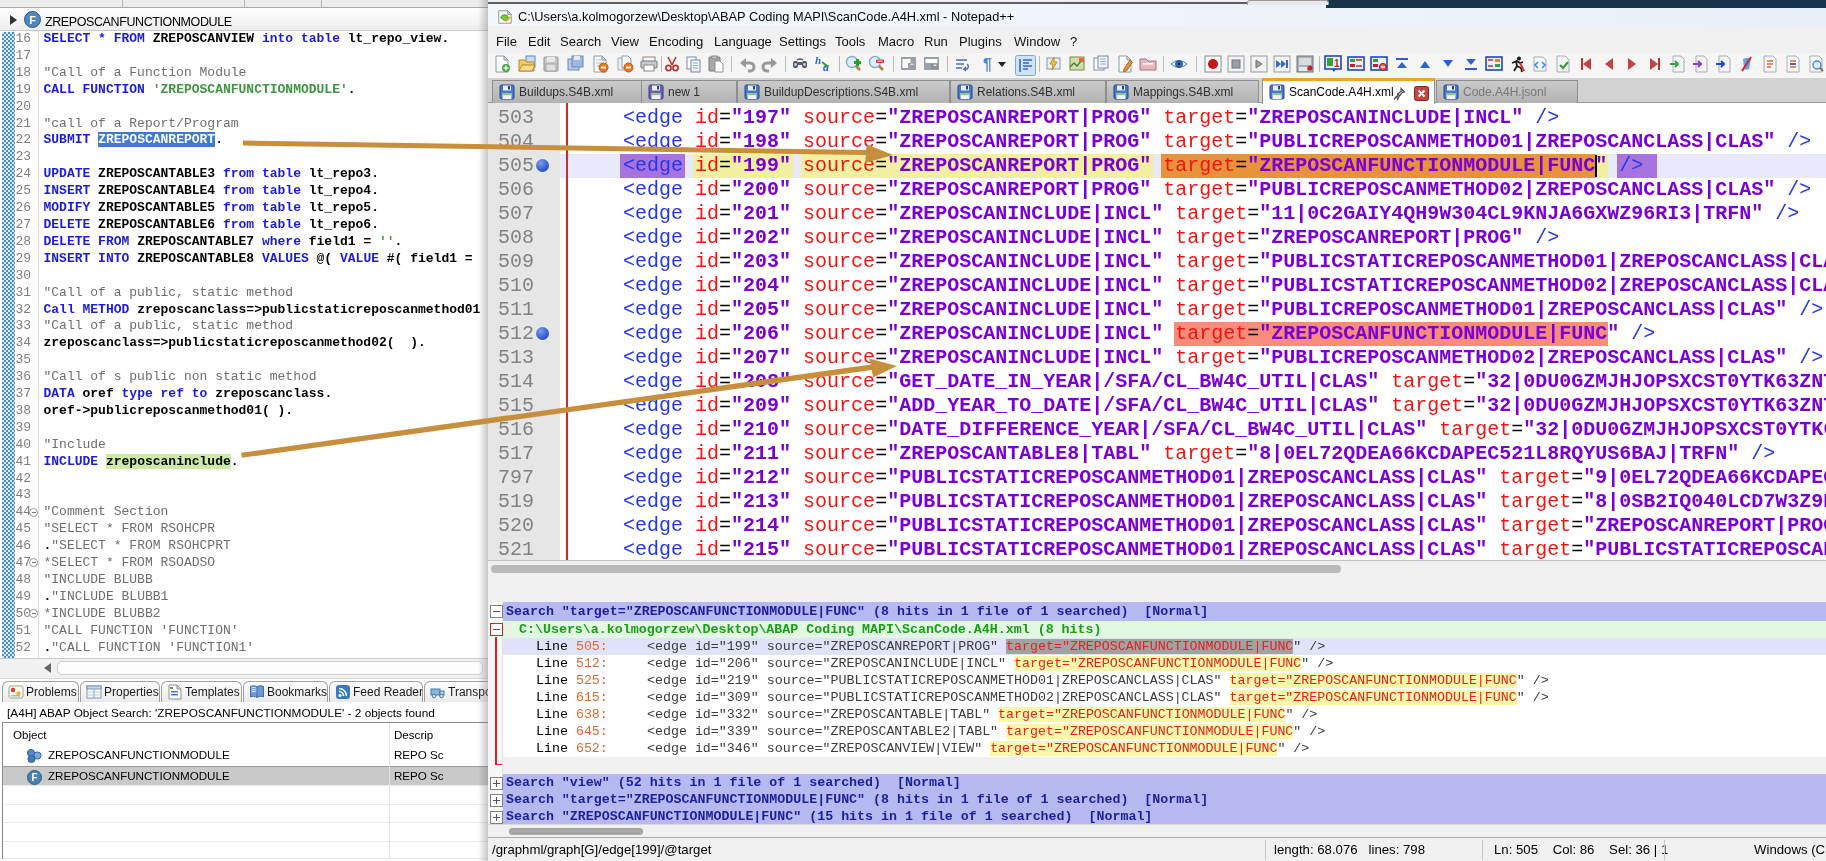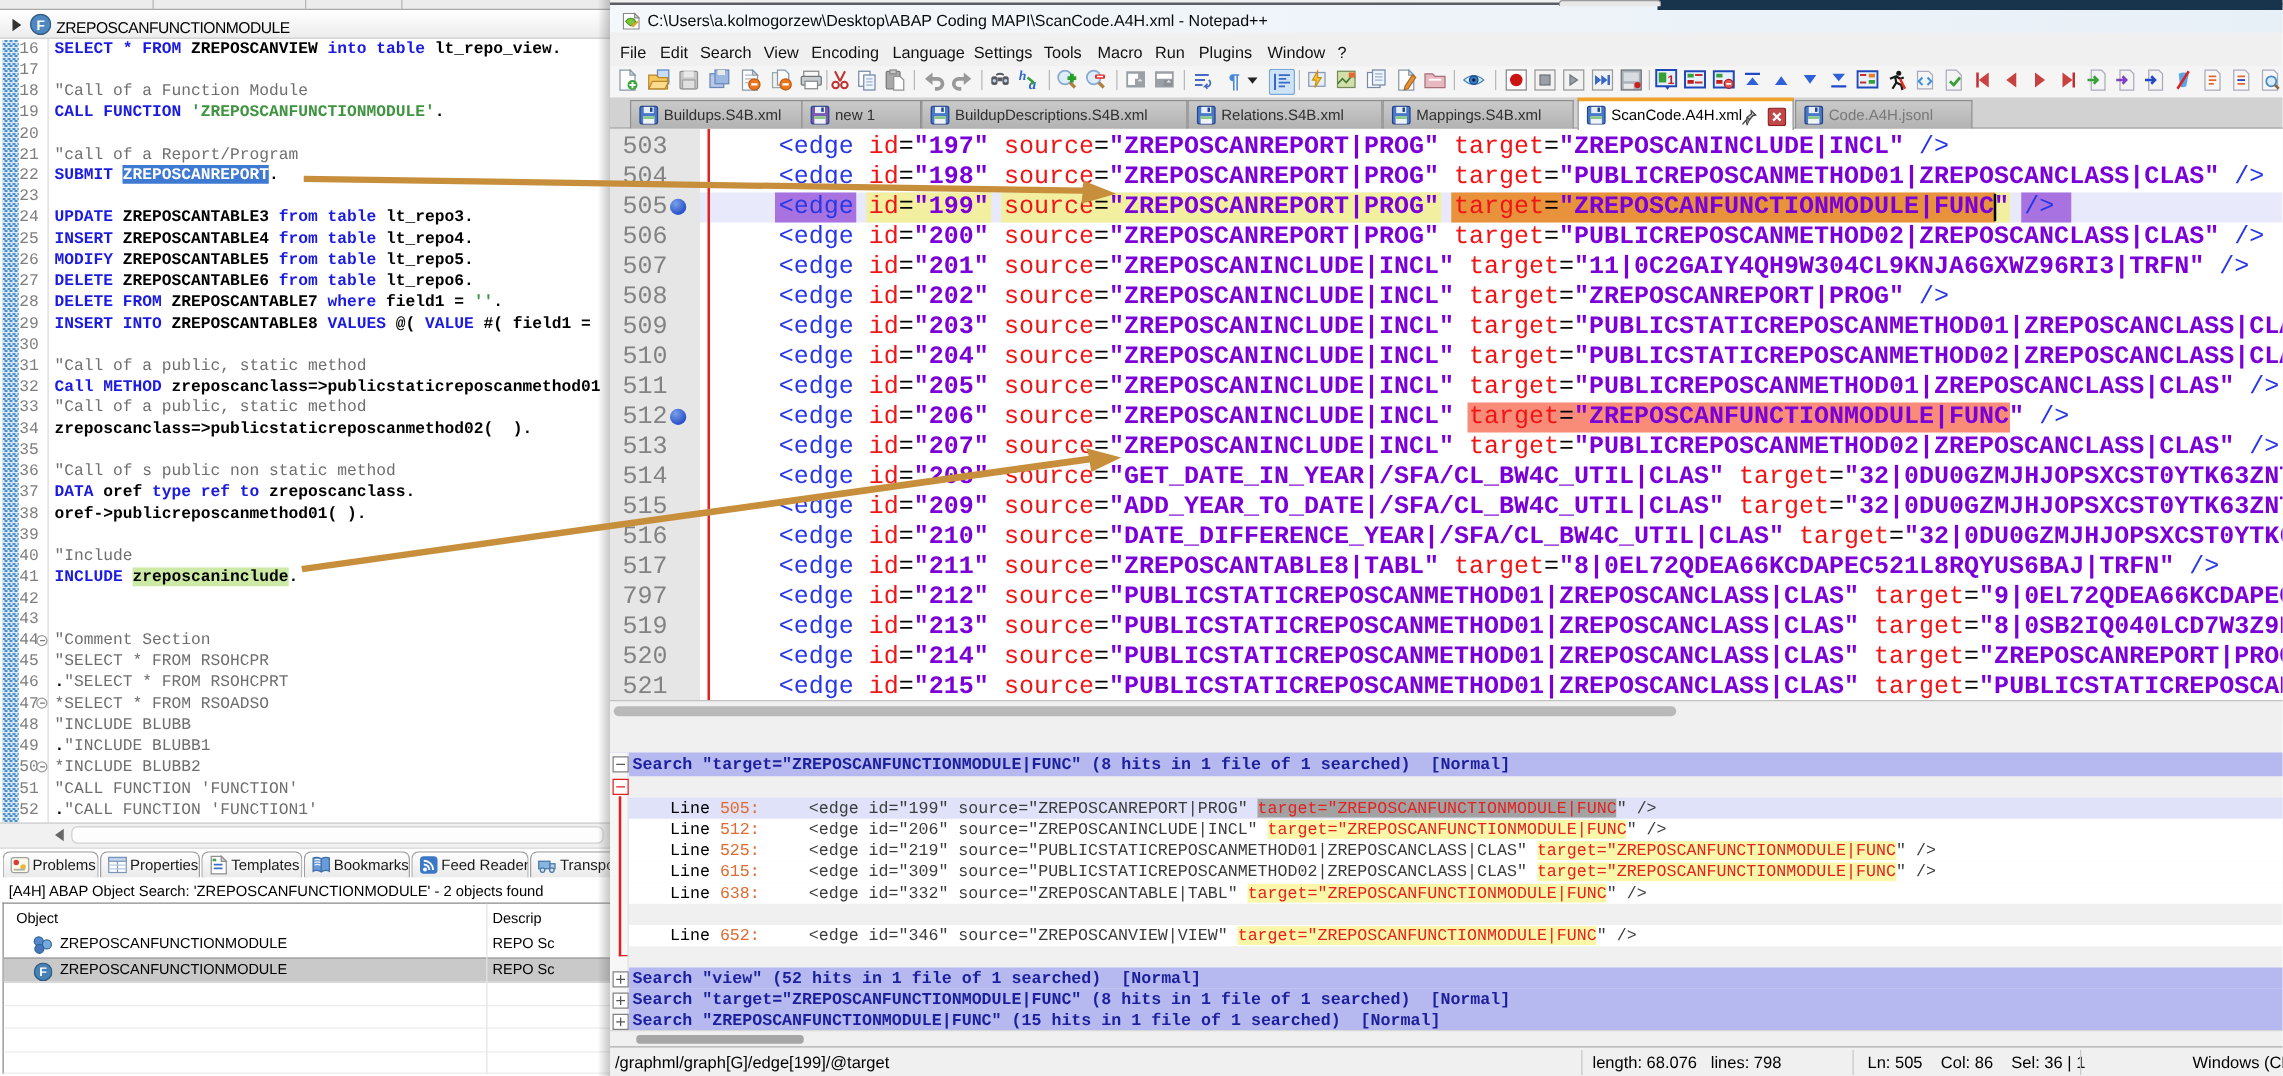--- a/index.html
+++ b/index.html
@@ -478,21 +478,21 @@
       <div class="tbsep" style="left:297px"></div>
       <div class="tbsep" style="left:351px"></div>
       <div class="tbsep" style="left:405px"></div>
       <div class="tbsep" style="left:459px"></div>
       <div class="tbsep" style="left:551px"></div>
       <div class="tbsep" style="left:675px"></div>
       <div class="tbsep" style="left:708px"></div>
       <div class="tbsep" style="left:831px"></div>
     </div>
   <div id="npp-tabbar">
-      <div class="ntab" style="left:16px;width:153px"><svg width="17" height="17">
+      <div class="ntab" style="left:4px;width:153px"><svg width="17" height="17">
           <rect x="1" y="1" width="14" height="14" rx="1.5" fill="#4a78c8" stroke="#24448a"></rect>
           <rect x="4" y="1.5" width="8" height="5" fill="#e8eef8"></rect>
           <rect x="9" y="2" width="2" height="3.5" fill="#24448a"></rect>
           <rect x="3.5" y="9" width="9" height="6" fill="#f0f4f8"></rect>
           <rect x="3.5" y="9" width="9" height="2.2" fill="#8ac88a"></rect>
         </svg>Buildups.S4B.xml</div>
       <div class="ntab" style="left:153px;width:96px"><svg width="17" height="17">
           <rect x="1" y="1" width="14" height="14" rx="1.5" fill="#7a5ab0" stroke="#24448a"></rect>
           <rect x="4" y="1.5" width="8" height="5" fill="#e8eef8"></rect>
           <rect x="9" y="2" width="2" height="3.5" fill="#24448a"></rect>
@@ -573,25 +573,27 @@
 <div class="nline" style="top:362.6px"><span class="num">797</span><span class="code"><span class="t">    &lt;edge</span> <span class="at">id</span>=<span class="v">"212"</span> <span class="at">source</span>=<span class="v">"PUBLICSTATICREPOSCANMETHOD01|ZREPOSCANCLASS|CLAS"</span> <span class="at">target</span>=<span class="v">"9|0EL72QDEA66KCDAPEC521|TRFN"</span> </span></div>
 <div class="nline" style="top:386.6px"><span class="num">519</span><span class="code"><span class="t">    &lt;edge</span> <span class="at">id</span>=<span class="v">"213"</span> <span class="at">source</span>=<span class="v">"PUBLICSTATICREPOSCANMETHOD01|ZREPOSCANCLASS|CLAS"</span> <span class="at">target</span>=<span class="v">"8|0SB2IQ040LCD7W3Z9DUPOI|TRFN"</span> </span></div>
 <div class="nline" style="top:410.6px"><span class="num">520</span><span class="code"><span class="t">    &lt;edge</span> <span class="at">id</span>=<span class="v">"214"</span> <span class="at">source</span>=<span class="v">"PUBLICSTATICREPOSCANMETHOD01|ZREPOSCANCLASS|CLAS"</span> <span class="at">target</span>=<span class="v">"ZREPOSCANREPORT|PROG"</span> </span></div>
 <div class="nline" style="top:434.6px"><span class="num">521</span><span class="code"><span class="t">    &lt;edge</span> <span class="at">id</span>=<span class="v">"215"</span> <span class="at">source</span>=<span class="v">"PUBLICSTATICREPOSCANMETHOD01|ZREPOSCANCLASS|CLAS"</span> <span class="at">target</span>=<span class="v">"PUBLICSTATICREPOSCANMETHOD01|ZRE"</span> </span></div>
     <div class="caret" style="left:1107px;top:52px"></div>
   </div>
   <div id="ed-hscroll">
       <div id="ed-thumb"></div>
     </div>
   <div class="srrow srb" style="top:602px;height:19px;line-height:19px"><span style="position:absolute;left:18px">Search "target="ZREPOSCANFUNCTIONMODULE|FUNC" (8 hits in 1 file of 1 searched)  [Normal]</span></div>
+<div class="srrow srg" style="top:621px;height:17px;line-height:17px"><span style="position:absolute;left:31px">C:\Users\a.kolmogorzew\Desktop\ABAP Coding MAPI\ScanCode.A4H.xml (8 hits)</span></div>
 <div class="srrow srh cur" style="top:638px;height:21px;line-height:17px"><span style="position:absolute;left:48px"><span class="lw">Line</span> <span class="lnum">505:</span></span><span style="position:absolute;left:159px">&lt;edge id="199" source="ZREPOSCANREPORT|PROG" <span class="m">target="ZREPOSCANFUNCTIONMODULE|FUNC</span>" /&gt;</span></div>
 <div class="srrow srh" style="top:655px;height:17px;line-height:17px"><span style="position:absolute;left:48px"><span class="lw">Line</span> <span class="lnum">512:</span></span><span style="position:absolute;left:159px">&lt;edge id="206" source="ZREPOSCANINCLUDE|INCL" <span class="m">target="ZREPOSCANFUNCTIONMODULE|FUNC</span>" /&gt;</span></div>
 <div class="srrow srh" style="top:672px;height:17px;line-height:17px"><span style="position:absolute;left:48px"><span class="lw">Line</span> <span class="lnum">525:</span></span><span style="position:absolute;left:159px">&lt;edge id="219" source="PUBLICSTATICREPOSCANMETHOD01|ZREPOSCANCLASS|CLAS" <span class="m">target="ZREPOSCANFUNCTIONMODULE|FUNC</span>" /&gt;</span></div>
 <div class="srrow srh" style="top:689px;height:17px;line-height:17px"><span style="position:absolute;left:48px"><span class="lw">Line</span> <span class="lnum">615:</span></span><span style="position:absolute;left:159px">&lt;edge id="309" source="PUBLICSTATICREPOSCANMETHOD02|ZREPOSCANCLASS|CLAS" <span class="m">target="ZREPOSCANFUNCTIONMODULE|FUNC</span>" /&gt;</span></div>
 <div class="srrow srh" style="top:706px;height:17px;line-height:17px"><span style="position:absolute;left:48px"><span class="lw">Line</span> <span class="lnum">638:</span></span><span style="position:absolute;left:159px">&lt;edge id="332" source="ZREPOSCANTABLE|TABL" <span class="m">target="ZREPOSCANFUNCTIONMODULE|FUNC</span>" /&gt;</span></div>
+<div class="srrow srh" style="top:723px;height:17px;line-height:17px"><span style="position:absolute;left:48px"><span class="lw">Line</span> <span class="lnum">645:</span></span><span style="position:absolute;left:159px">&lt;edge id="339" source="ZREPOSCANTABLE2|TABL" <span class="m">target="ZREPOSCANFUNCTIONMODULE|FUNC</span>" /&gt;</span></div>
 <div class="srrow srh" style="top:740px;height:17px;line-height:17px"><span style="position:absolute;left:48px"><span class="lw">Line</span> <span class="lnum">652:</span></span><span style="position:absolute;left:159px">&lt;edge id="346" source="ZREPOSCANVIEW|VIEW" <span class="m">target="ZREPOSCANFUNCTIONMODULE|FUNC</span>" /&gt;</span></div>
 <div class="srrow srb" style="top:774px;height:17px;line-height:17px"><span style="position:absolute;left:18px">Search "view" (52 hits in 1 file of 1 searched)  [Normal]</span></div>
 <div class="srrow srb" style="top:791px;height:17px;line-height:17px"><span style="position:absolute;left:18px">Search "target="ZREPOSCANFUNCTIONMODULE|FUNC" (8 hits in 1 file of 1 searched)  [Normal]</span></div>
 <div class="srrow srb" style="top:808px;height:17px;line-height:17px"><span style="position:absolute;left:18px">Search "ZREPOSCANFUNCTIONMODULE|FUNC" (15 hits in 1 file of 1 searched)  [Normal]</span></div>
 <div style="position:absolute;left:0;top:602px;width:15px;height:222px;background:#f7f7f7;border-right:1px solid #e0e0e0"></div>
 <div class="srbox" style="left:2px;top:605px"></div>
 <div class="srbox red" style="left:2px;top:623px"></div>
 <div class="srbox plus" style="left:2px;top:777px"></div>
 <div class="srbox plus" style="left:2px;top:794px"></div>
 <div class="srbox plus" style="left:2px;top:811px"></div>

